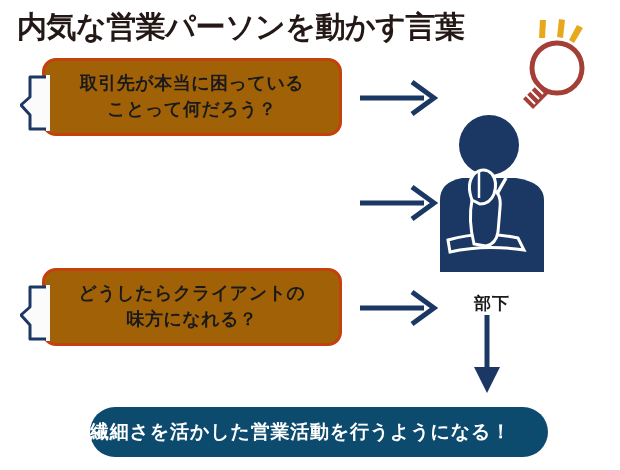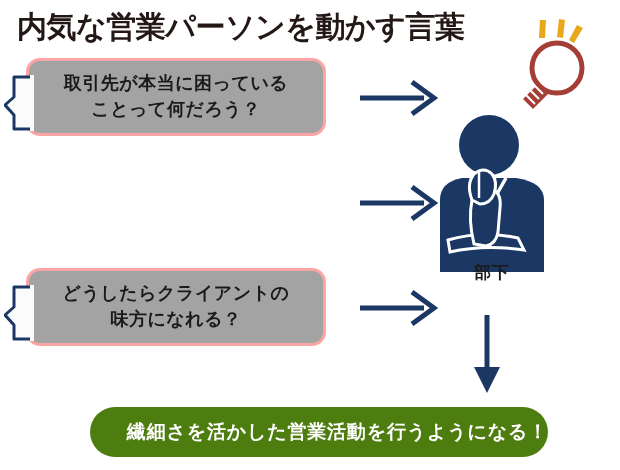--- a/index.html
+++ b/index.html
@@ -30,27 +30,27 @@
     font-weight: 700;
     line-height: 42px;
     letter-spacing: -0.5px;
     color: #231815;
     white-space: nowrap;
   }
 
   
   .bubble {
     position: absolute;
-    left: 26px;
+    left: 42px;
     width: 300px;
     height: 78px;
     box-sizing: border-box;
-    border: 3px solid #fca5a5;
+    border: 3px solid #c2410c;
     border-radius: 14px;
-    background: #a3a3a3;
+    background: #a16207;
     display: flex;
     align-items: center;
     justify-content: center;
   }
   .bubble-text {
     text-align: center;
     font-size: 18px;
     font-weight: 700;
     line-height: 1.42;
     color: #1a1a1a;
@@ -94,21 +94,21 @@
   #person {
     position: absolute;
     left: 432px;
     top: 112px;
     width: 120px;
     height: 160px;
   }
   #person-label {
     position: absolute;
     left: 432px;
-    top: 261px;
+    top: 292px;
     width: 120px;
     text-align: center;
     font-size: 17px;
     font-weight: 700;
     color: #1a1a1a;
     letter-spacing: 1px;
   }
 
   
   #bulb {
@@ -120,25 +120,25 @@
   }
 
   
   #banner {
     position: absolute;
     left: 90px;
     top: 407px;
     width: 458px;
     height: 50px;
     box-sizing: border-box;
-    background: #4d7c0f;
+    background: #0c4a6e;
     border-radius: 25px;
     display: flex;
     align-items: center;
-    justify-content: flex-end;
+    justify-content: flex-start;
   }
   #banner-text {
     font-size: 19px;
     font-weight: 700;
     color: #ffffff;
     letter-spacing: 0.8px;
     white-space: nowrap;
   }
 </style>
 </head>

